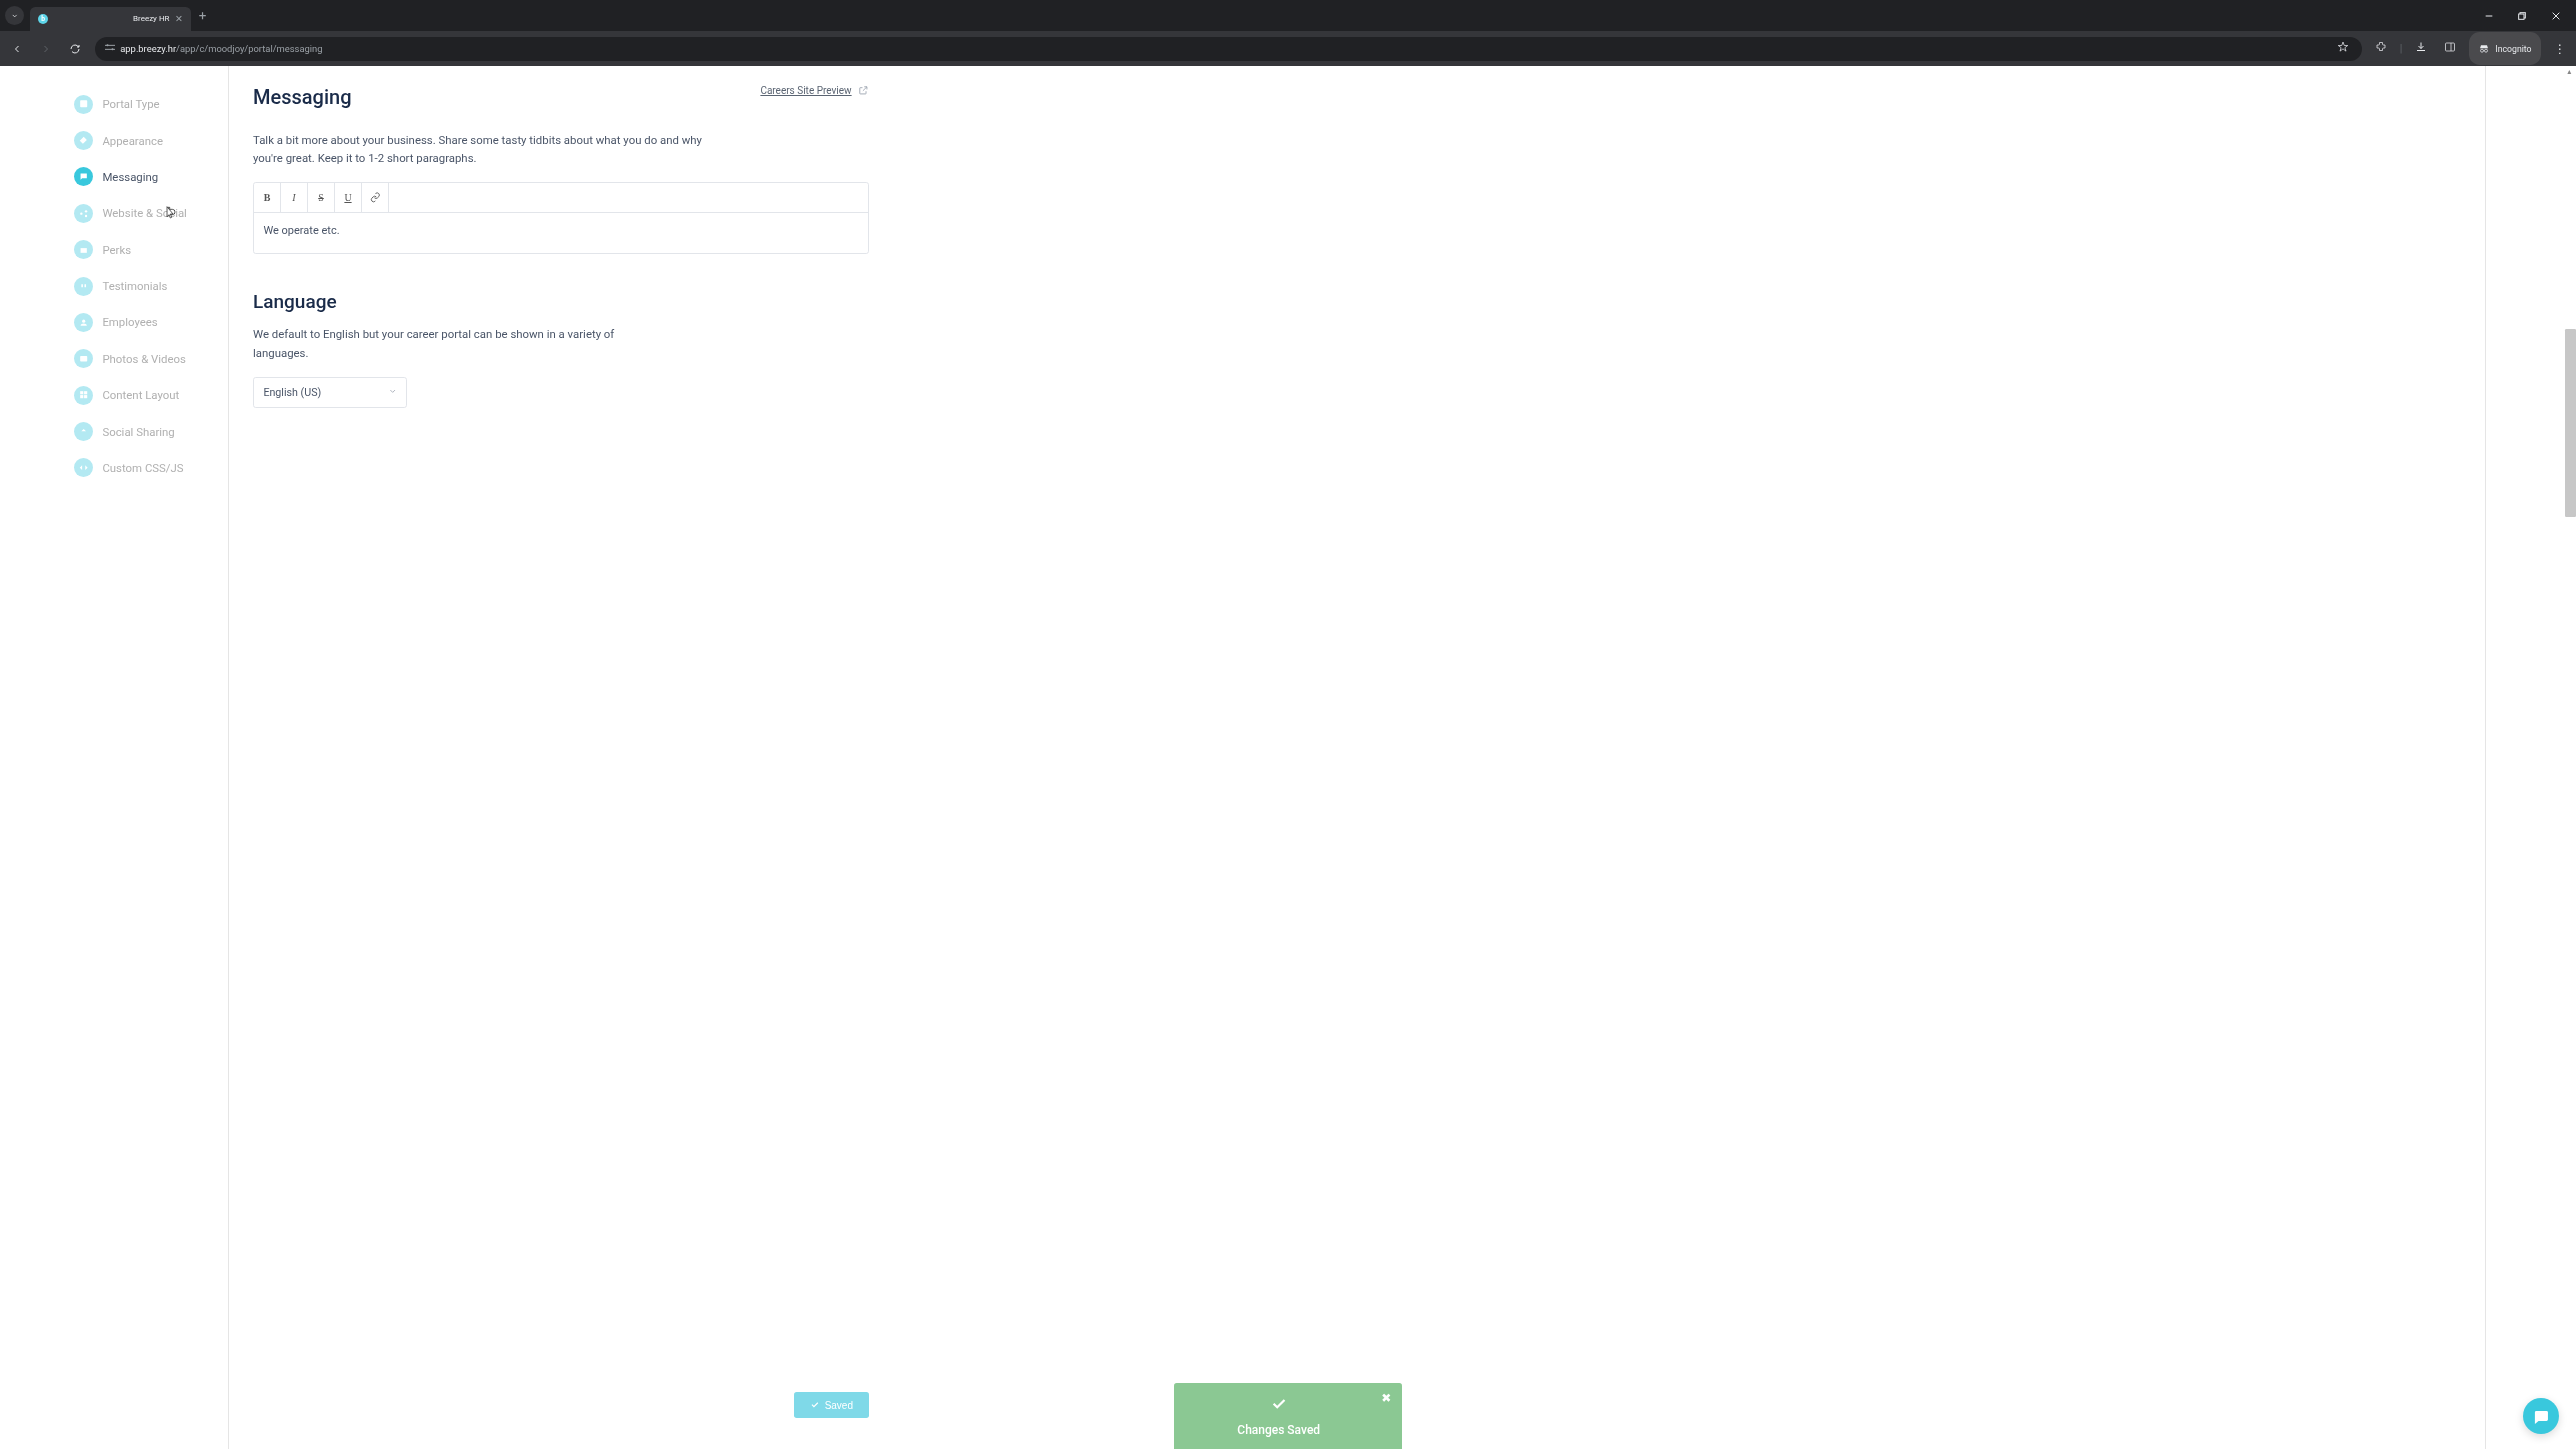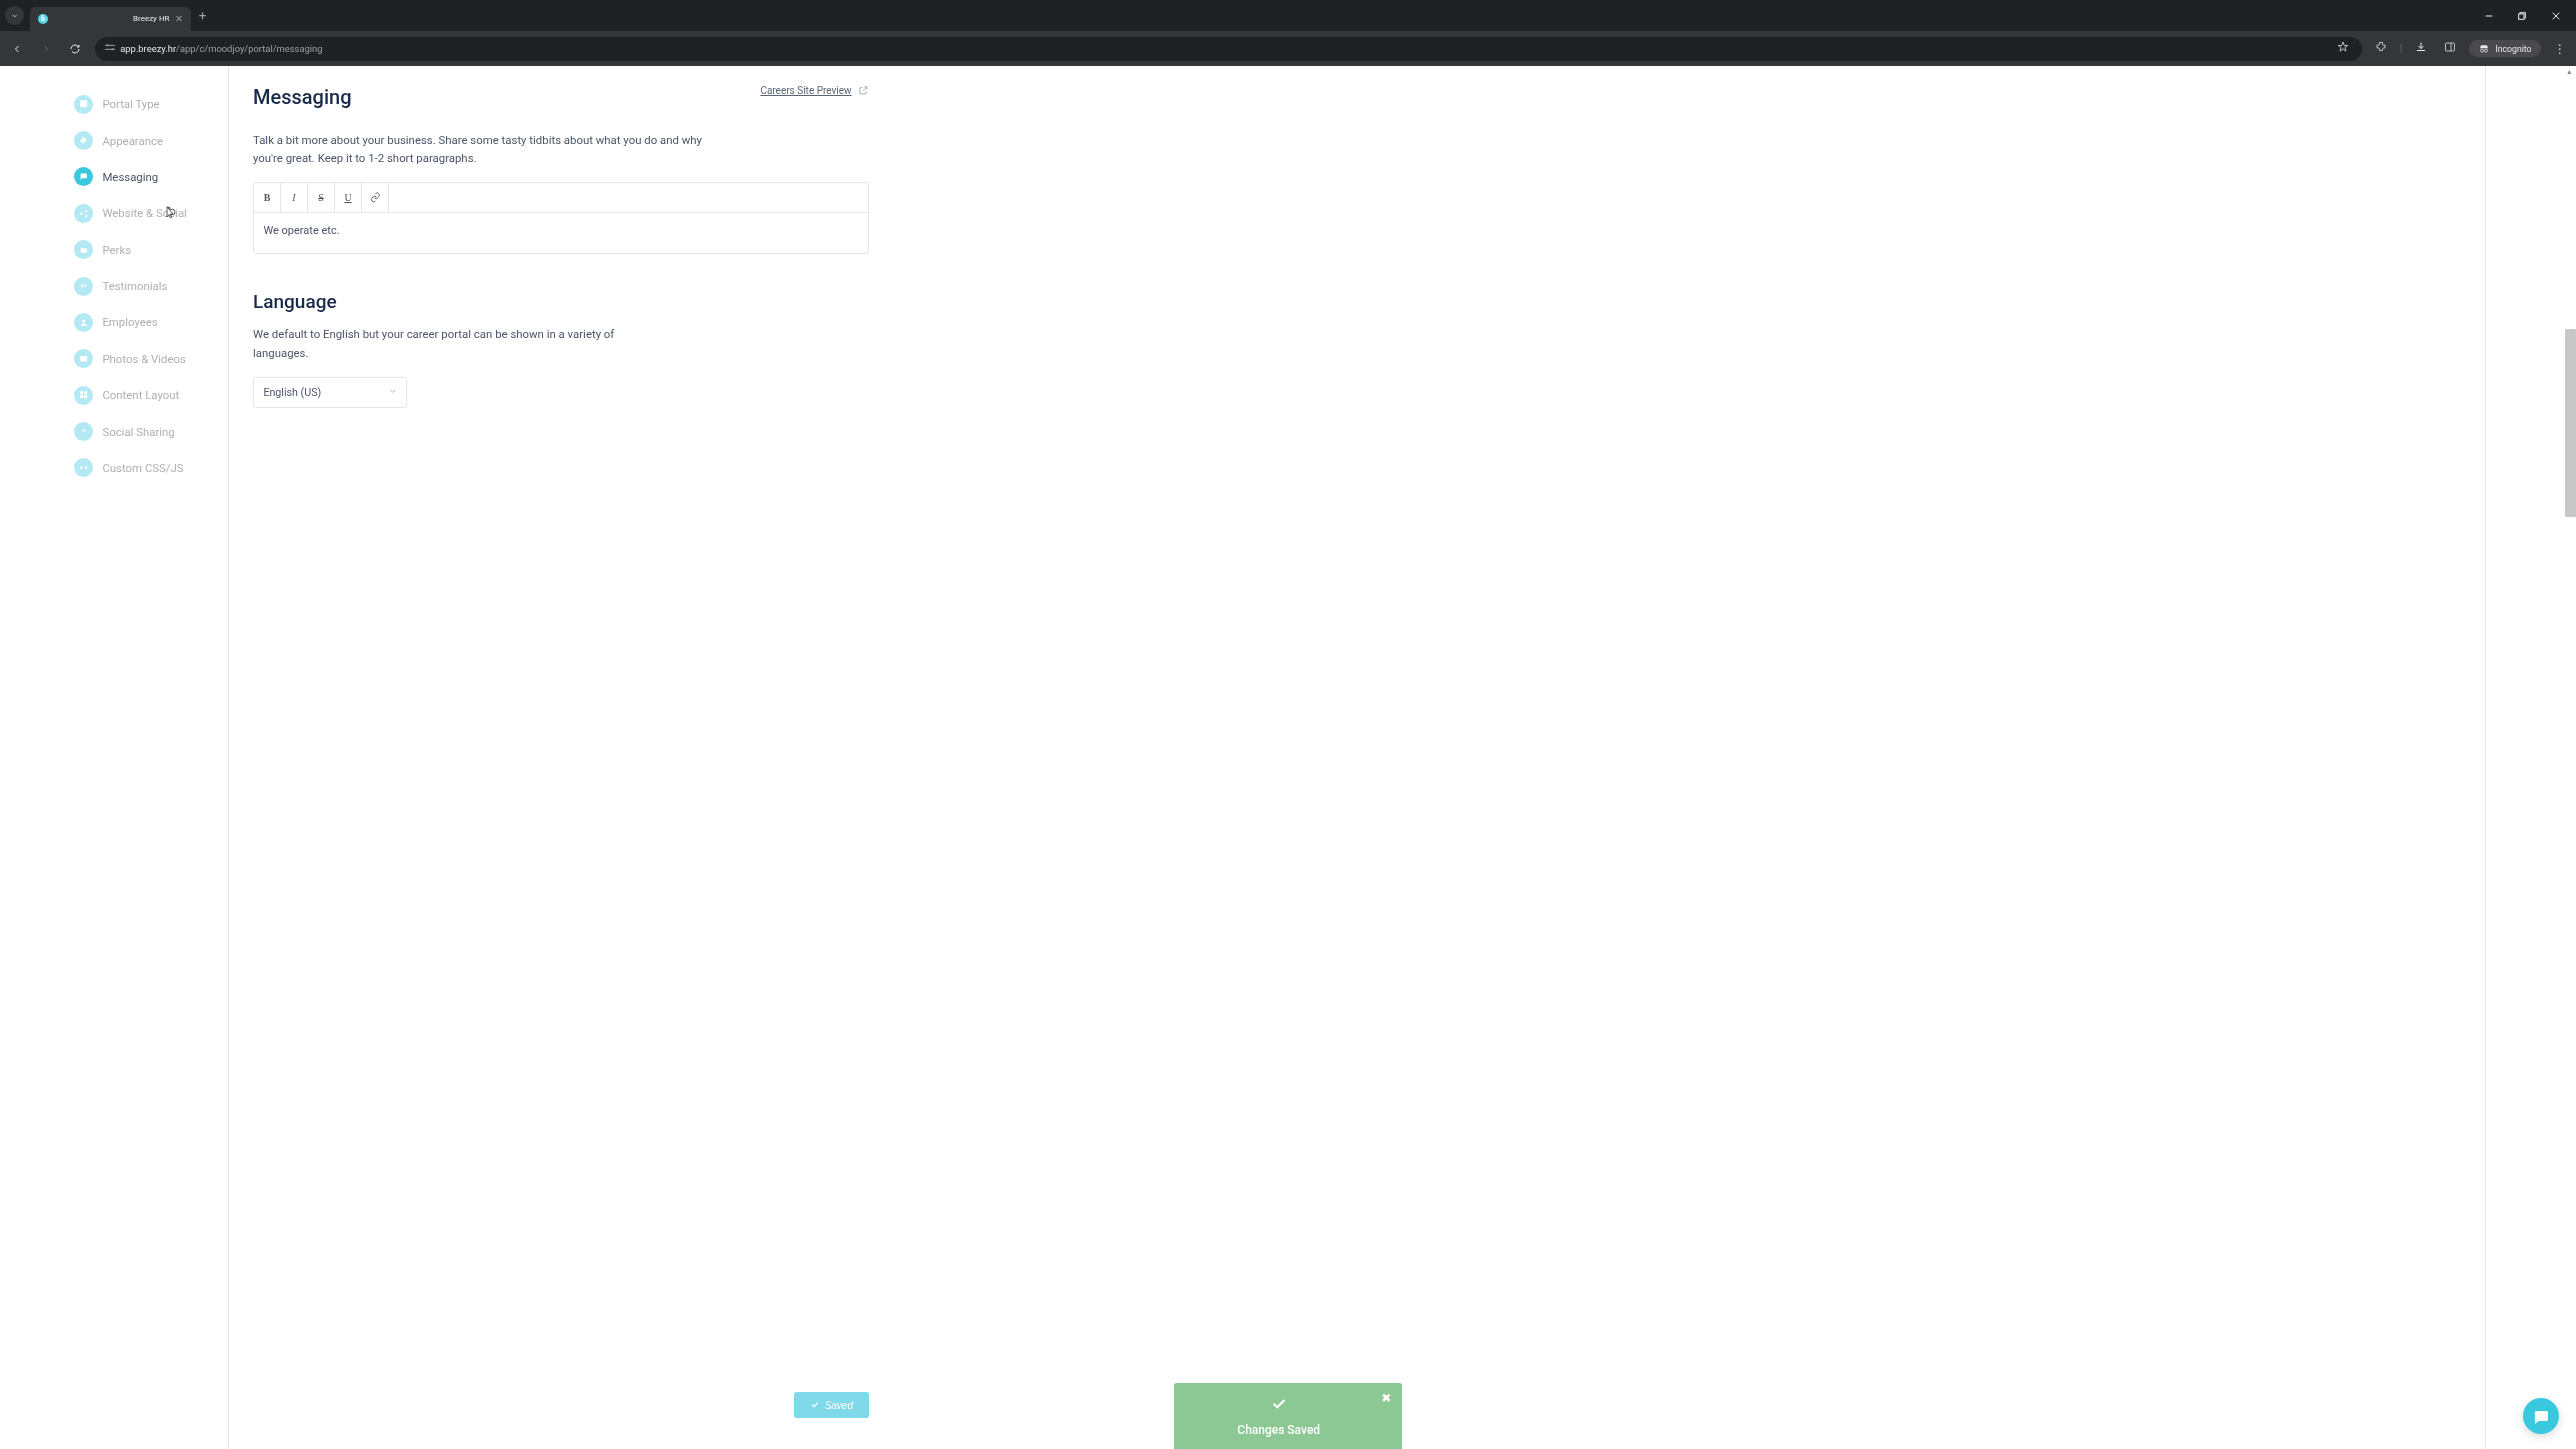--- a/index.html
+++ b/index.html
@@ -19,21 +19,21 @@
     .addr-bar { background: #35363a; height: 35px; display: flex; align-items: center; padding: 0 6.7px; gap: 9.4px; }
     .nav-btn { width: 20px; height: 20px; display: flex; align-items: center; justify-content: center; color: #9aa0a6; }
     .nav-btn.active { color: #e8eaed; }
     .url-field { flex: 1; background: #202124; border-radius: 13.4px; height: 24px; display: flex; align-items: center; padding: 0 9.4px; gap: 4px; }
     .site-settings { color: #9aa0a6; font-size: 9.4px; }
     .url-text { color: #e8eaed; font-size: 9.4px; flex: 1; }
     .url-domain { color: #e8eaed; }
     .url-path { color: #9aa0a6; }
     .url-action { color: #e8eaed; width: 19px; text-align: center; }
     .url-divider { color: #5f6368; }
-    .incognito-badge { background: #4a4a4d; border-radius: 10.7px; height: 17px; display: flex; align-items: center; padding: 0 9.4px; gap: 5.4px; color: #e8eaed; font-size: 8.7px; }
+    .incognito-badge { background: #4a4a4d; border-radius: 10.7px; height: 33px; display: flex; align-items: center; padding: 0 9.4px; gap: 5.4px; color: #e8eaed; font-size: 8.7px; }
     .kebab { color: #e8eaed; width: 19px; text-align: center; font-size: 12px; }
 
     
     .app { position: relative; height: calc(100vh - 66px); background: #fff; display: flex; }
     .sidebar { width: 229px; padding: 20px 13.4px 20px 0; border-right: 0.7px solid #e5e5e5; margin-left: 0; }
     .sidebar-inner { padding-left: 74px; }
     .sidebar-item { display: flex; align-items: center; gap: 9.4px; padding: 8.7px 0; cursor: pointer; }
     .sidebar-icon { width: 19px; height: 19px; border-radius: 50%; background: #b3e9f2; display: flex; align-items: center; justify-content: center; flex-shrink: 0; }
     .sidebar-item.active .sidebar-icon { background: #39c8dd; }
     .sidebar-icon svg { width: 9.4px; height: 9.4px; fill: #fff; }
@@ -57,21 +57,21 @@
     .editor-tool.underline { text-decoration: underline; }
     .editor-tool svg { width: 10.7px; height: 10.7px; stroke: #555; fill: none; stroke-width: 2; }
     .editor-content { padding: 10.7px 9.4px 13.4px; color: #4a5568; font-size: 11px; min-height: 40px; }
 
     .section-title { font-size: 19px; color: #1a2b49; font-weight: 500; margin-bottom: 12px; }
     .select-wrap { position: relative; display: inline-block; }
     .select { border: 0.7px solid #e2e5ea; border-radius: 2.7px; padding: 8px 34px 8px 9.4px; color: #4a5568; font-size: 10.7px; min-width: 154px; cursor: pointer; background: #fff; }
     .select-chevron { position: absolute; right: 9.4px; top: 50%; transform: translateY(-50%); pointer-events: none; }
     .select-chevron svg { width: 9.4px; height: 9.4px; stroke: #9ba3af; fill: none; stroke-width: 2; }
 
-    .saved-btn { position: absolute; right: 24px; bottom: 31px; background: #7fd9e8; color: #fff; border: none; border-radius: 2.7px; padding: 7.4px 16px; font-size: 10px; display: flex; align-items: center; gap: 5.4px; cursor: pointer; font-style: italic; }
+    .saved-btn { position: absolute; right: 24px; bottom: 31px; background: #7fd9e8; color: #fff; border: none; border-radius: 2.7px; padding: 7.4px 16px; font-size: 10px; display: flex; align-items: center; gap: 5.4px; cursor: pointer; }
     .saved-btn svg { width: 9.4px; height: 9.4px; stroke: #fff; fill: none; stroke-width: 3; }
 
     
     .toast { position: fixed; bottom: 0; left: 50%; transform: translateX(-50%); background: #8bc893; color: #fff; padding: 12px 36px 12px 17.4px; border-radius: 2.7px 2.7px 0 0; display: flex; align-items: center; gap: 10.7px; font-size: 12px; font-weight: 500; min-width: 228px; flex-direction: column; }
     .toast-check { width: 17.4px; height: 17.4px; }
     .toast-check svg { width: 100%; height: 100%; stroke: #fff; fill: none; stroke-width: 3; }
     .toast-close { position: absolute; right: 10.7px; top: 8px; color: #fff; font-size: 12px; cursor: pointer; }
 
     
     .chat-bubble { position: fixed; right: 17.4px; bottom: 14.8px; width: 36px; height: 36px; border-radius: 50%; background: #39c8dd; display: flex; align-items: center; justify-content: center; cursor: pointer; box-shadow: 0 2.7px 8px rgba(0,0,0,0.15); }

